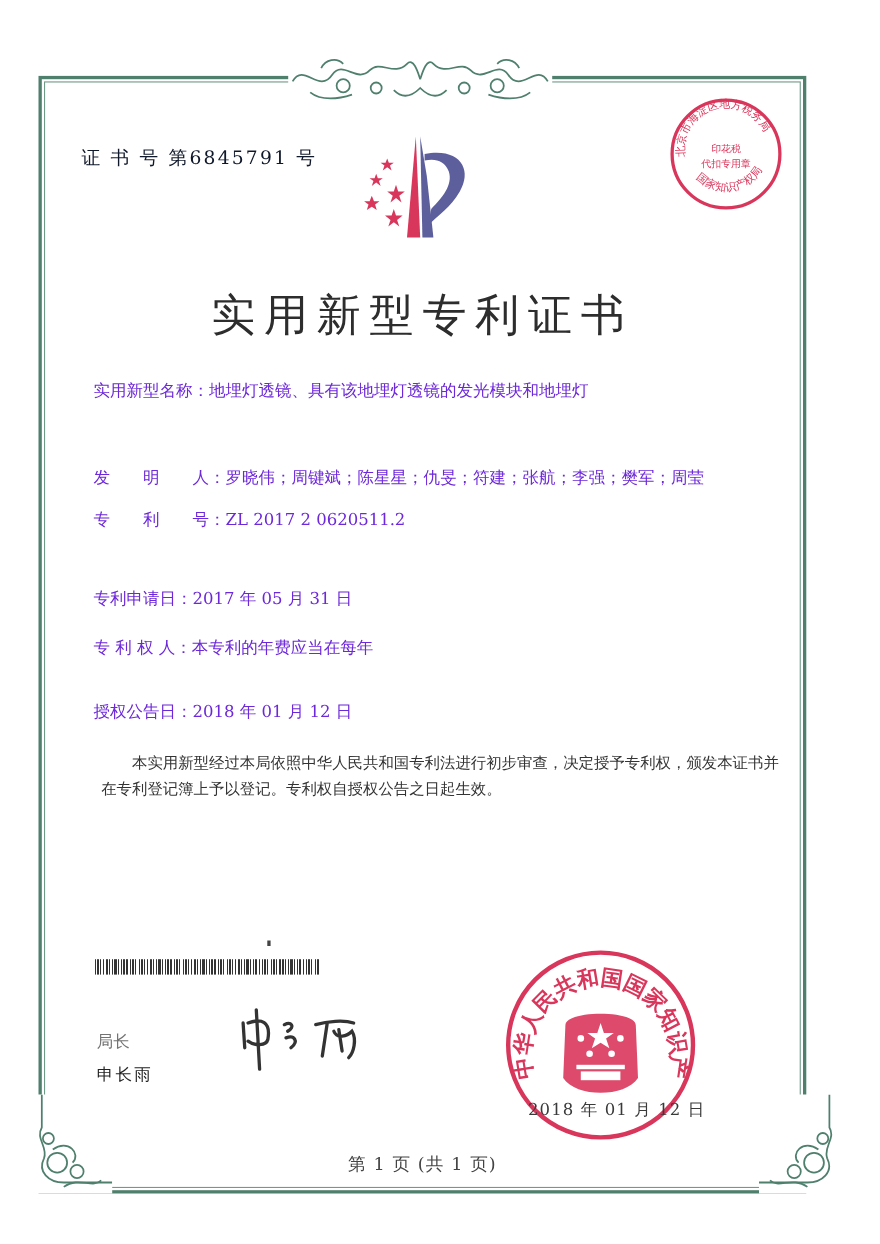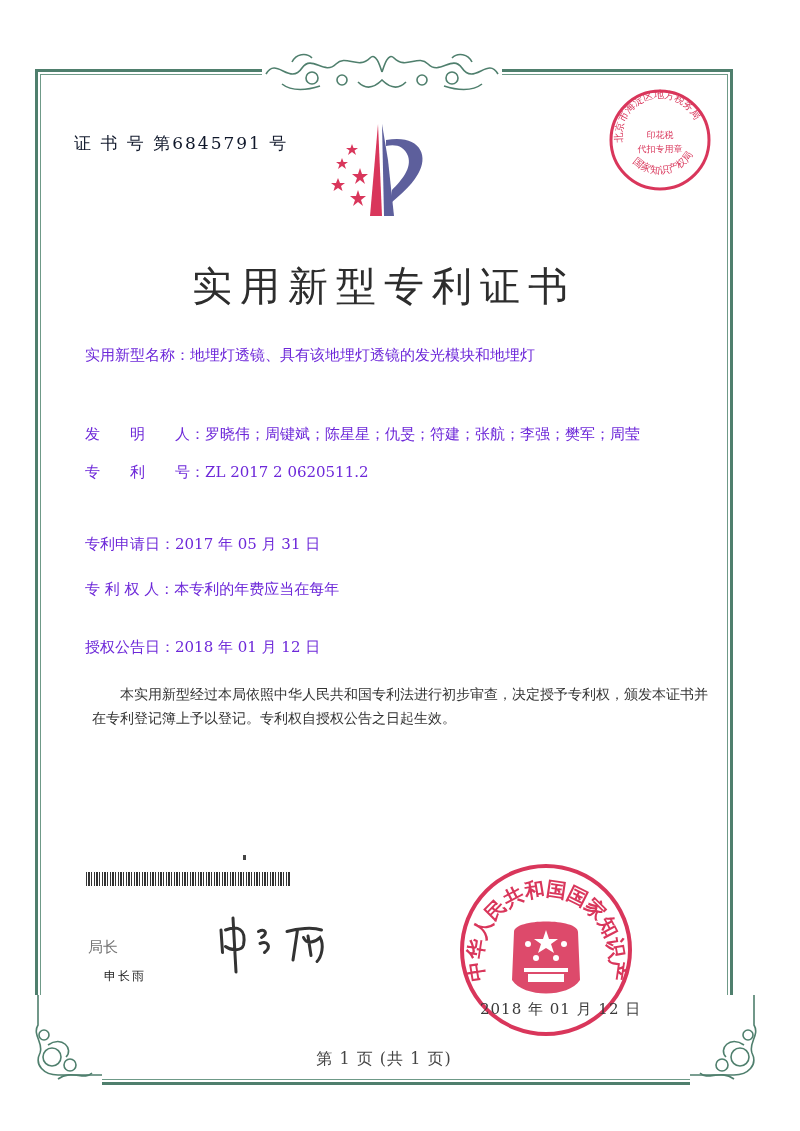--- a/index.html
+++ b/index.html
@@ -46,21 +46,21 @@
   .body-text {
     position:absolute; left:80px; width:640px; top:670px; font-size:14px; line-height:24px; color:#333;
   }
   .body-text p { margin:12px; text-indent:28px; text-align:justify; }
   .barcode {
     position:absolute; left:86px; top:872px; width:204px; height:14px;
     background: repeating-linear-gradient(90deg, #333 0 1px, #fff 1px 2px, #333 2px 4px, #fff 4px 5px, #333 5px 6px, #fff 6px 8px);
   }
   .dot-mark { position:absolute; left:243px; top:855px; width:3px; height:5px; background:#444; }
   .director-title { position:absolute; left:88px; top:938px; font-family:"DejaVu Sans", sans-serif; font-size:15px; color:#737373; }
-  .director-name { position:absolute; left:104px; top:968px; font-family:"DejaVu Sans", sans-serif; font-size:12px; color:#222; letter-spacing:2px; }
+  .director-name { position:absolute; left:88px; top:968px; font-family:"DejaVu Sans", sans-serif; font-size:15px; color:#222; letter-spacing:2px; }
   .signature { position:absolute; left:215px; top:915px; width:120px; height:80px; }
   .seal-main { position:absolute; left:458px; top:862px; width:176px; height:176px; }
   .seal-date {
     position:absolute; left:480px; top:1000px; font-size:15px; color:#3a3a3a; letter-spacing:1px;
   }
   .page-footer {
     position:absolute; left:0; width:768px; top:1049px; text-align:center; font-size:16px; color:#444; letter-spacing:1px;
   }
 </style>
 </head>

